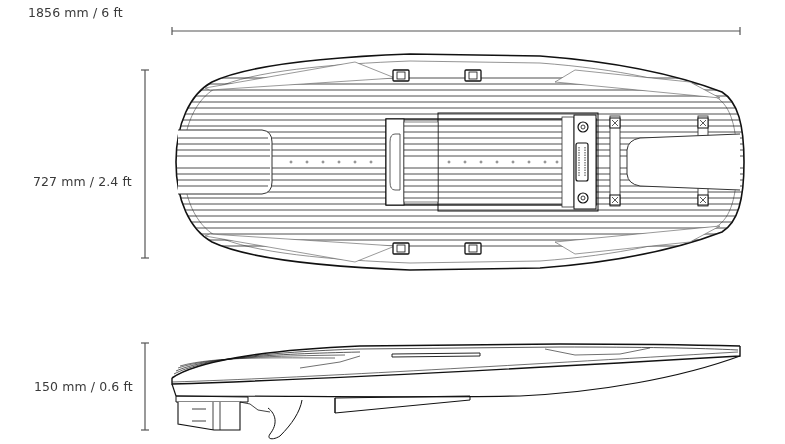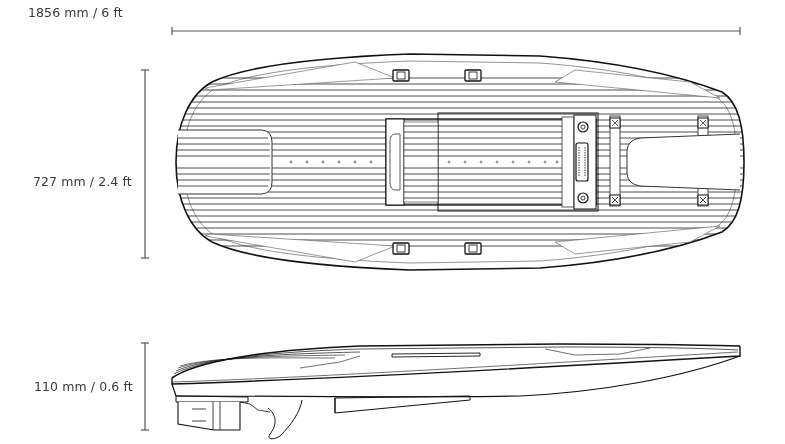--- a/index.html
+++ b/index.html
@@ -9,21 +9,21 @@
   #lbl-length { left: 3px; width: 785px; top: 5px; text-align: left; padding-left: 25px; box-sizing: border-box; }
   #lbl-width { left: 33px; top: 159px; margin-top: 15px; }
   #lbl-height { left: 34px; top: 379px; }
   svg.drawing { position: absolute; left: 0; top: 0; }
 </style>
 </head>
 <body>
 
 <div class="dim-label" id="lbl-length">1856 mm / 6 ft</div>
 <div class="dim-label" id="lbl-width">727 mm / 2.4 ft</div>
-<div class="dim-label" id="lbl-height">110 mm / 0.6 ft</div>
+<div class="dim-label" id="lbl-height">150 mm / 0.6 ft</div>
 
 <svg class="drawing" width="785" height="444" viewBox="0 0 785 444" xmlns="http://www.w3.org/2000/svg">
   <defs>
     <clipPath id="deckClip">
       <path d="M 212 82 C 250 64, 330 57, 410 54 L 540 56 C 620 62, 680 76, 722 92 C 738 102, 744 125, 744 162 C 744 200, 738 222, 722 232 C 680 248, 620 262, 540 268 L 410 270 C 330 267, 250 260, 212 242 C 190 230, 176 200, 176 162 C 176 124, 190 94, 212 82 Z"></path>
     </clipPath>
   </defs>
 
   <g stroke="#555" stroke-width="1.2" fill="none">
     <line x1="172" y1="31" x2="740" y2="31"></line>

